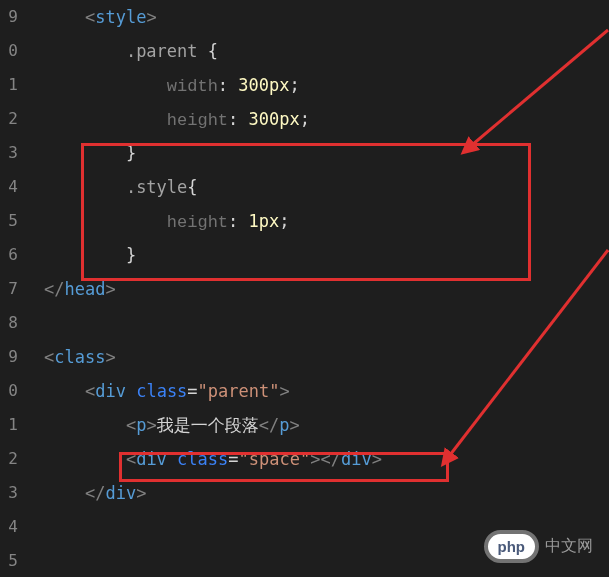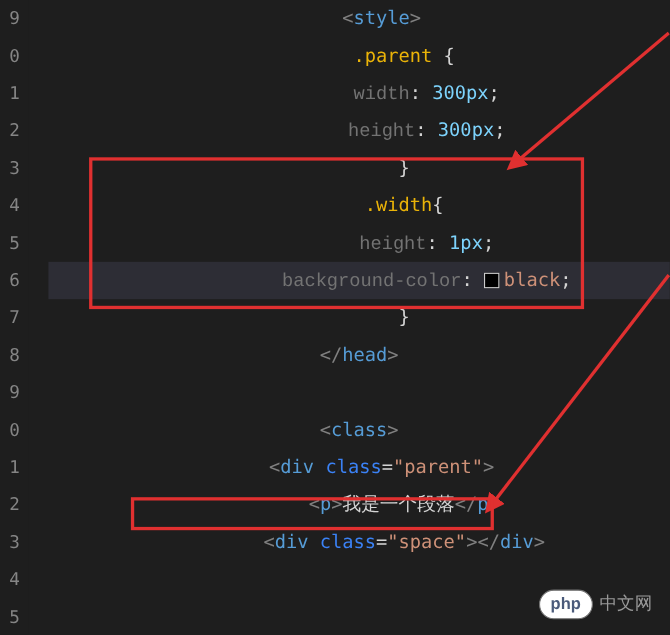--- a/index.html
+++ b/index.html
@@ -32,37 +32,36 @@
     }
     .gutter-line {
       height: 34px;
       line-height: 34px;
       font-size: 16px;
     }
     .code {
       flex: 1;
       position: relative;
       padding-left: 18px;
-      text-align: center;
     }
     .line {
       height: 34px;
       line-height: 34px;
       white-space: pre;
       position: relative;
     }
     .line.highlight {
       background: rgba(60, 60, 75, 0.5);
     }
     .tag { color: #569cd6; }
     .bracket { color: #808080; }
-    .selector { color: #eab308; }
+    .selector { color: #a3a3a3; }
     .brace { color: #d4d4d4; }
     .property { color: #737373; font-family: Liberation Mono, monospace; }
-    .value { color: #7dd3fc; }
+    .value { color: #fef9c3; }
     .colon { color: #d4d4d4; }
     .semi { color: #d4d4d4; }
     .colorval { color: #ce9178; }
     .attr { color: #3b82f6; }
     .str { color: #ce9178; }
     .text { color: #d4d4d4; }
     .eq { color: #d4d4d4; }
     .swatch {
       display: inline-block;
       width: 14px;
@@ -105,21 +104,21 @@
       z-index: 10;
     }
     .watermark-oval {
       background: #fff;
       border-radius: 999px;
       padding: 4px 10px;
       font-family: Arial, sans-serif;
       font-weight: bold;
       color: #4a5a7a;
       font-size: 15px;
-      border: 1px solid #737373;
+      border: 4px solid #737373;
     }
     .watermark-text {
       color: #999;
       font-size: 16px;
       font-family: Arial, sans-serif;
     }
   </style>
 </head>
 <body>
 
@@ -144,30 +143,30 @@
     <div class="gutter-line">5</div>
 
   </div>
 
   <div class="code">
     <div class="line">    <span class="bracket">&lt;</span><span class="tag">style</span><span class="bracket">&gt;</span></div>
     <div class="line">        <span class="selector">.parent</span><span class="brace"> {</span></div>
     <div class="line">            <span class="property">width</span><span class="colon">:</span> <span class="value">300px</span><span class="semi">;</span></div>
     <div class="line">            <span class="property">height</span><span class="colon">:</span> <span class="value">300px</span><span class="semi">;</span></div>
     <div class="line">        <span class="brace">}</span></div>
-    <div class="line">        <span class="selector">.width</span><span class="brace">{</span></div>
+    <div class="line">        <span class="selector">.style</span><span class="brace">{</span></div>
     <div class="line">            <span class="property">height</span><span class="colon">:</span> <span class="value">1px</span><span class="semi">;</span></div>
-    <div class="line highlight">            <span class="property">background-color</span><span class="colon">:</span> <span class="swatch"></span><span class="colorval">black</span><span class="semi">;</span></div>
     <div class="line">        <span class="brace">}</span></div>
     <div class="line"><span class="bracket">&lt;/</span><span class="tag">head</span><span class="bracket">&gt;</span></div>
     <div class="line"></div>
     <div class="line"><span class="bracket">&lt;</span><span class="tag">class</span><span class="bracket">&gt;</span></div>
     <div class="line">    <span class="bracket">&lt;</span><span class="tag">div</span> <span class="attr">class</span><span class="eq">=</span><span class="str">"parent"</span><span class="bracket">&gt;</span></div>
     <div class="line">        <span class="bracket">&lt;</span><span class="tag">p</span><span class="bracket">&gt;</span><span class="text">我是一个段落</span><span class="bracket">&lt;/</span><span class="tag">p</span><span class="bracket">&gt;</span></div>
     <div class="line">        <span class="bracket">&lt;</span><span class="tag">div</span> <span class="attr">class</span><span class="eq">=</span><span class="str">"space"</span><span class="bracket">&gt;</span><span class="bracket">&lt;/</span><span class="tag">div</span><span class="bracket">&gt;</span></div>
+    <div class="line">    <span class="bracket">&lt;/</span><span class="tag">div</span><span class="bracket">&gt;</span></div>
 
   </div>
 </div>
 
 <div class="redbox redbox1"></div>
 <div class="redbox redbox2"></div>
 
 <svg class="arrow" style="left:0;top:0;width:609px;height:577px;">
   <defs>
     <marker id="arrowhead" markerWidth="10" markerHeight="10" refX="1" refY="3" orient="auto">

